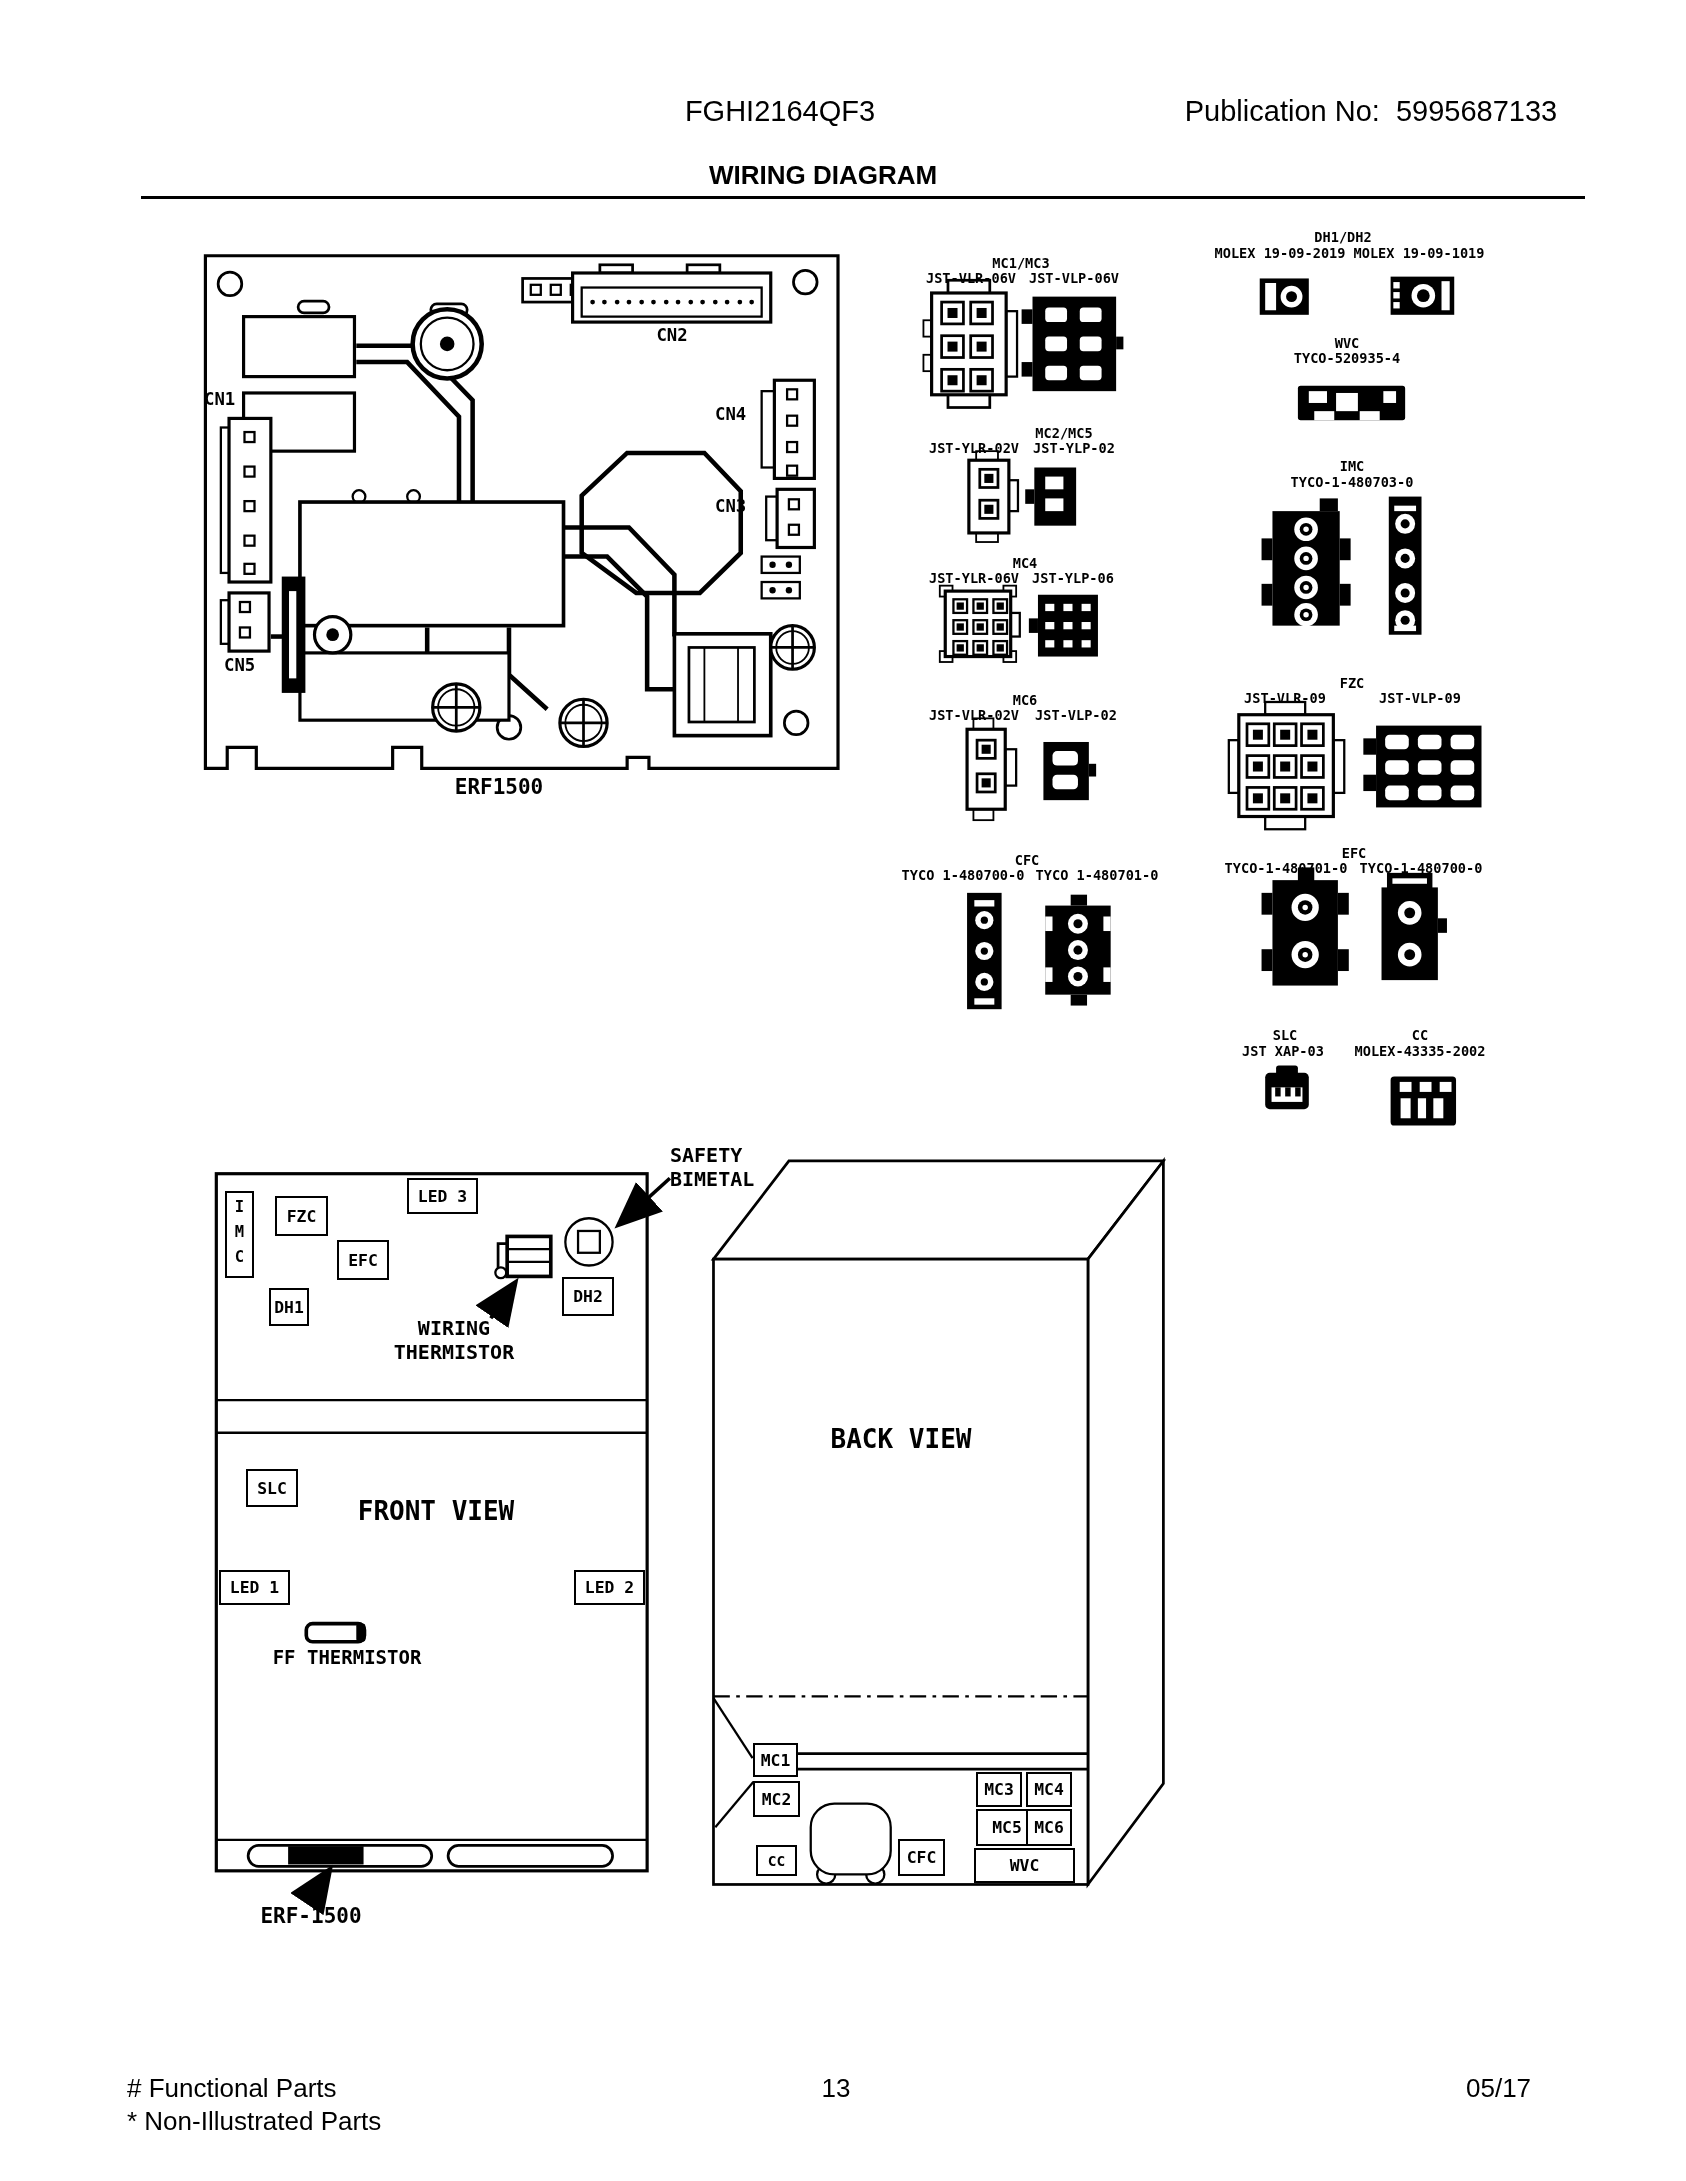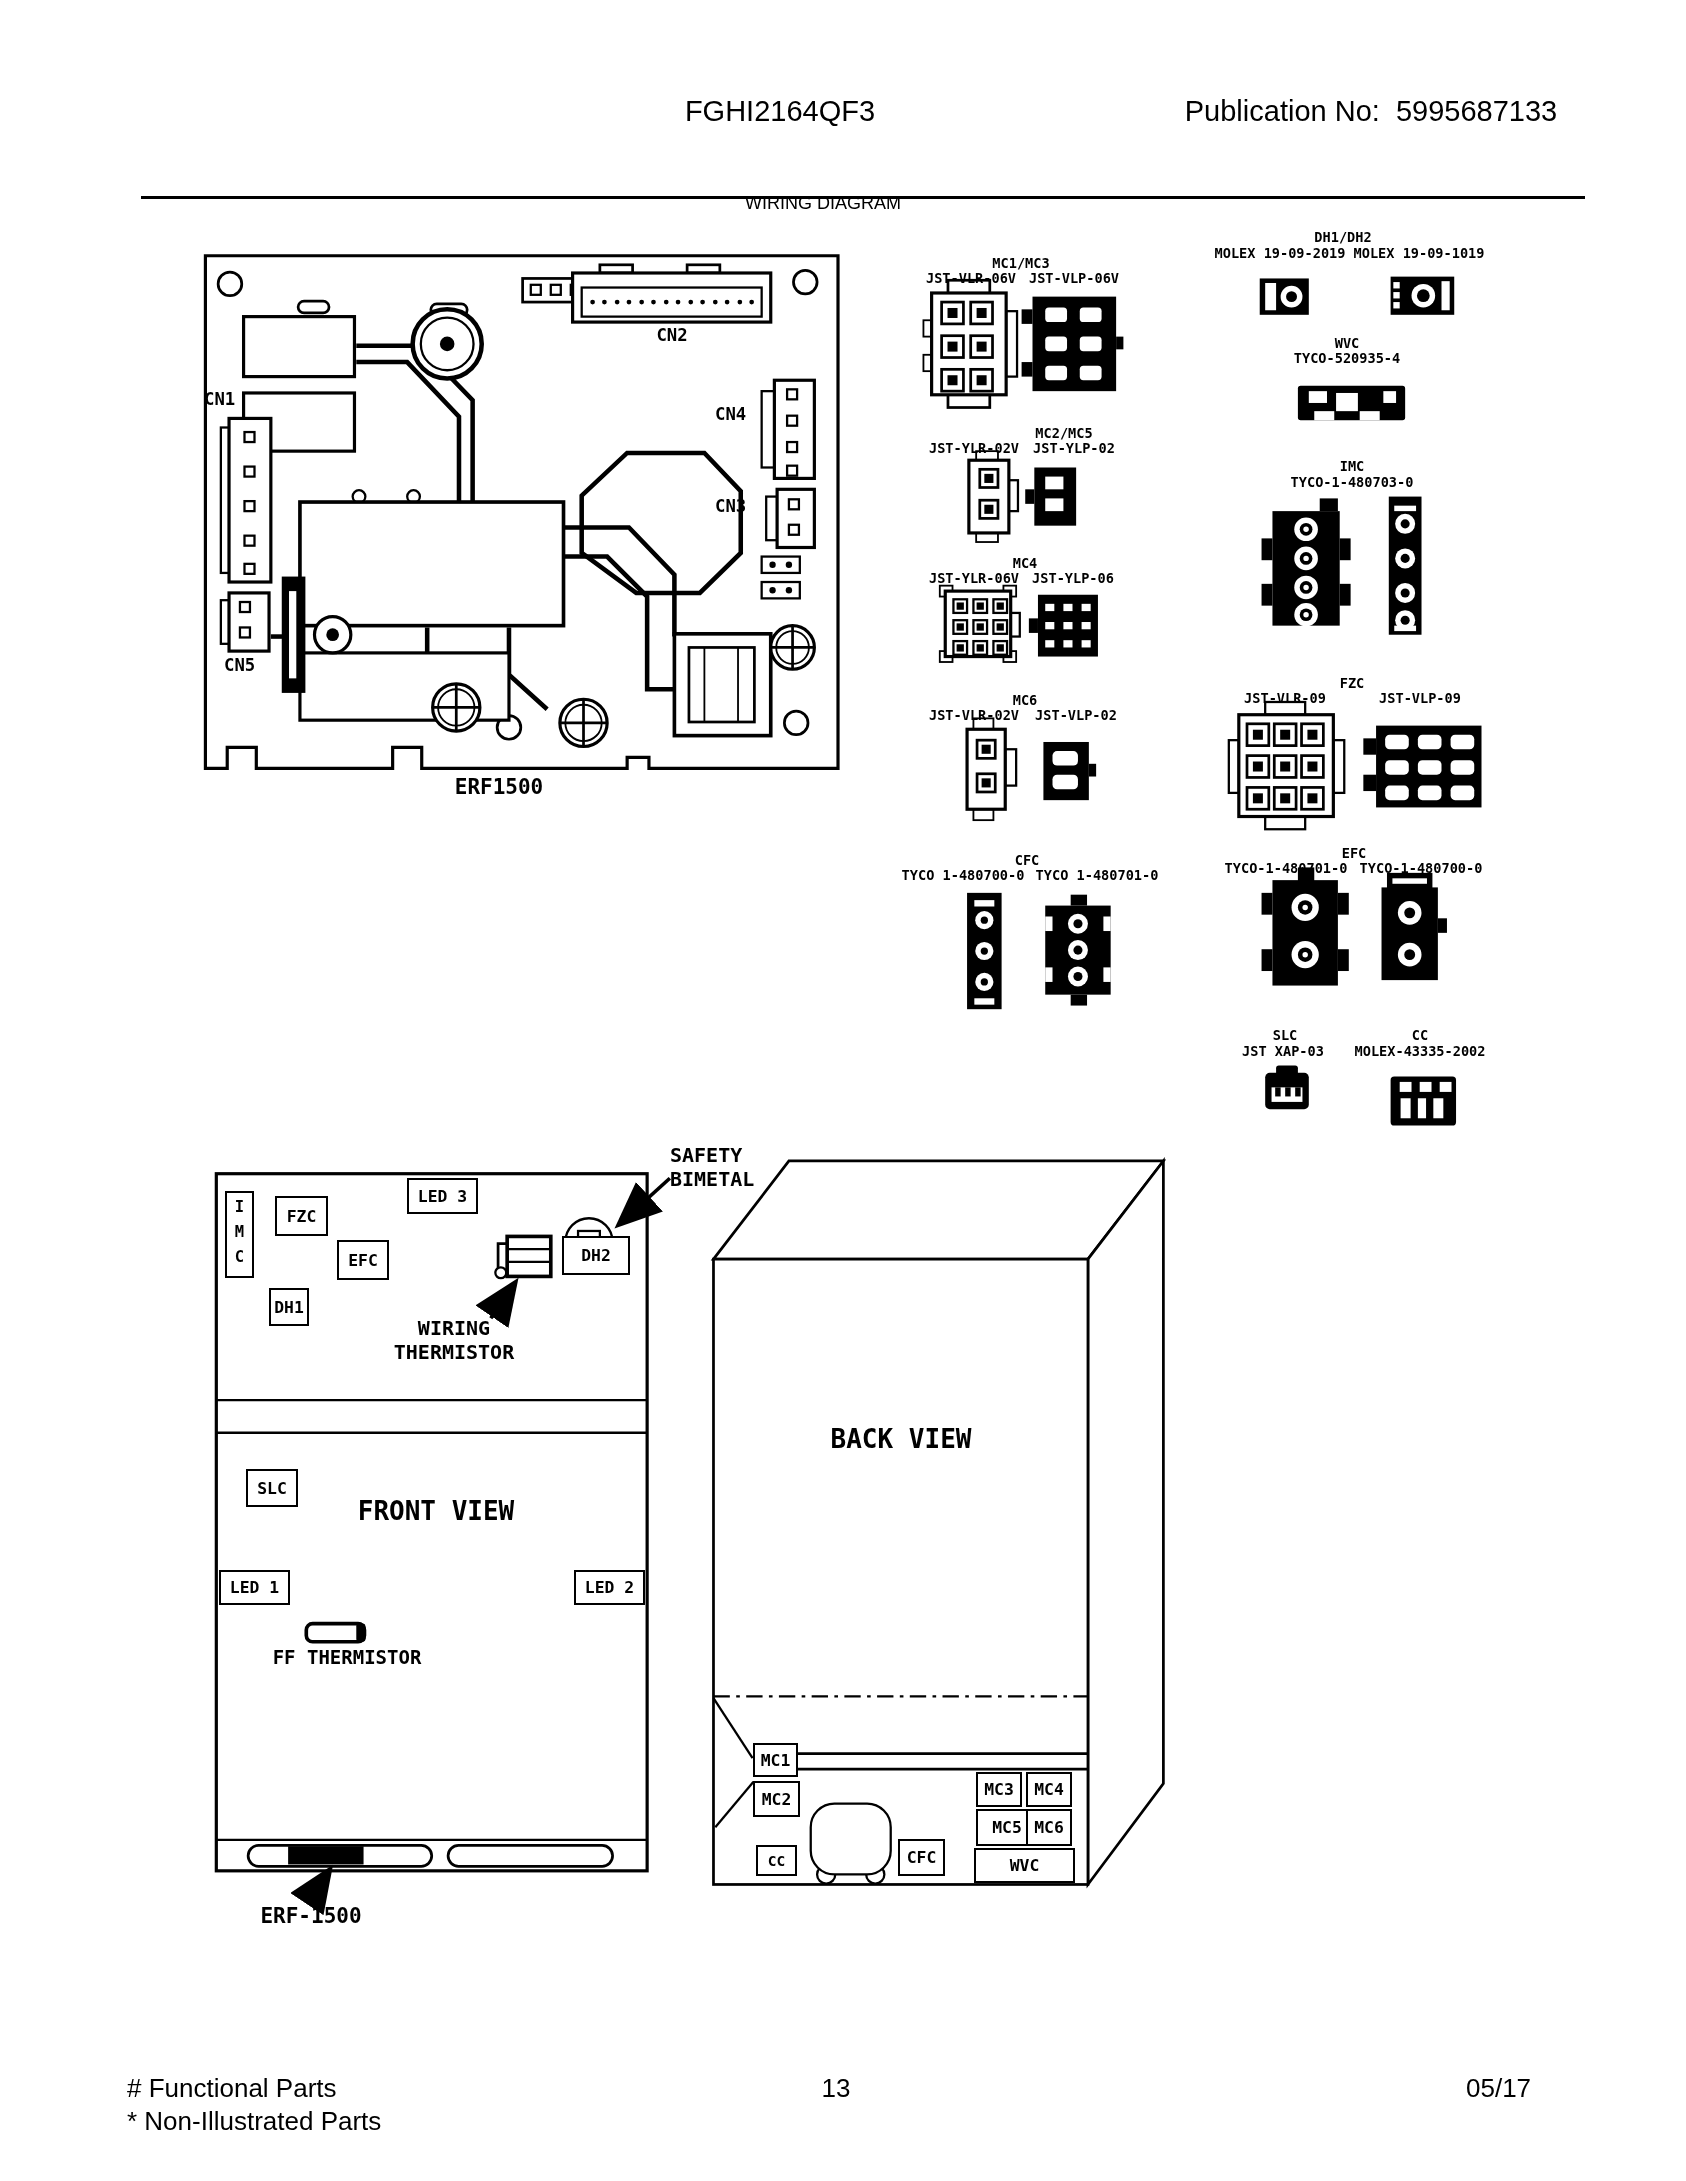--- a/index.html
+++ b/index.html
@@ -10,21 +10,21 @@
   .mono{font-family:"DejaVu Sans Mono",monospace;font-weight:bold;white-space:pre;line-height:1.2;}
   .ctr{transform:translateX(-50%);}
   .tc{text-align:center;}
   .s15{font-size:13.6px;}
   .s19{font-size:17.3px;}
   .s21{font-size:19px;}
   .s22{font-size:20px;}
   .s23{font-size:21px;}
   .s27{font-size:26px;}
   .s28{font-size:29px;}
-  .s30{font-size:18px;font-weight:normal;margin-top:33px;}
+  .s30{font-size:26px;font-weight:bold;}
   .fbox{position:absolute;border:2.7px solid #000;background:#fff;box-sizing:border-box;
         display:flex;align-items:center;justify-content:center;
         font-family:"DejaVu Sans Mono",monospace;font-weight:bold;font-size:16.4px;}
   .fbox.small{font-size:14.5px;}
   .fbox.vert{display:block;width:29px;font-size:15.5px;line-height:1.62;word-break:break-all;
         text-align:center;padding:1.8px 7.3px 0 7.3px;}
   .rule{position:absolute;background:#000;}
   svg{position:absolute;left:0;top:0;}
 </style>
 </head>
@@ -540,21 +540,21 @@
   <div class="abs mono s15 ctr" style="left:1285px;top:1027px;">SLC</div>
   <div class="abs mono s15 ctr" style="left:1283px;top:1043px;">JST XAP-03</div>
   <div class="abs mono s15 ctr" style="left:1420px;top:1027px;">CC</div>
   <div class="abs mono s15 ctr" style="left:1420px;top:1043px;">MOLEX-43335-2002</div>
 
   <div class="fbox vert" style="left:225px;top:1191px;height:87px;">IMC</div>
   <div class="fbox" style="left:275px;top:1196px;width:53px;height:40px;">FZC</div>
   <div class="fbox" style="left:407px;top:1178px;width:71px;height:36px;">LED 3</div>
   <div class="fbox" style="left:337px;top:1240px;width:52px;height:40px;">EFC</div>
   <div class="fbox" style="left:269px;top:1288px;width:40px;height:38px;">DH1</div>
-  <div class="fbox" style="left:562px;top:1236px;width:68px;height:39px;">DH2</div>
+  <div class="fbox" style="left:562px;top:1277px;width:52px;height:39px;">DH2</div>
   <div class="fbox" style="left:246px;top:1469px;width:52px;height:38px;">SLC</div>
   <div class="fbox" style="left:219px;top:1570px;width:71px;height:35px;">LED 1</div>
   <div class="fbox" style="left:574px;top:1570px;width:71px;height:35px;">LED 2</div>
 
   <div class="abs mono s22" style="left:670px;top:1143px;">SAFETY
 BIMETAL</div>
   <div class="abs mono s22 ctr tc" style="left:454px;top:1316px;">WIRING
 THERMISTOR</div>
   <div class="abs mono s27 ctr" style="left:436px;top:1496px;">FRONT VIEW</div>
   <div class="abs mono s21 ctr" style="left:347px;top:1646px;">FF THERMISTOR</div>

